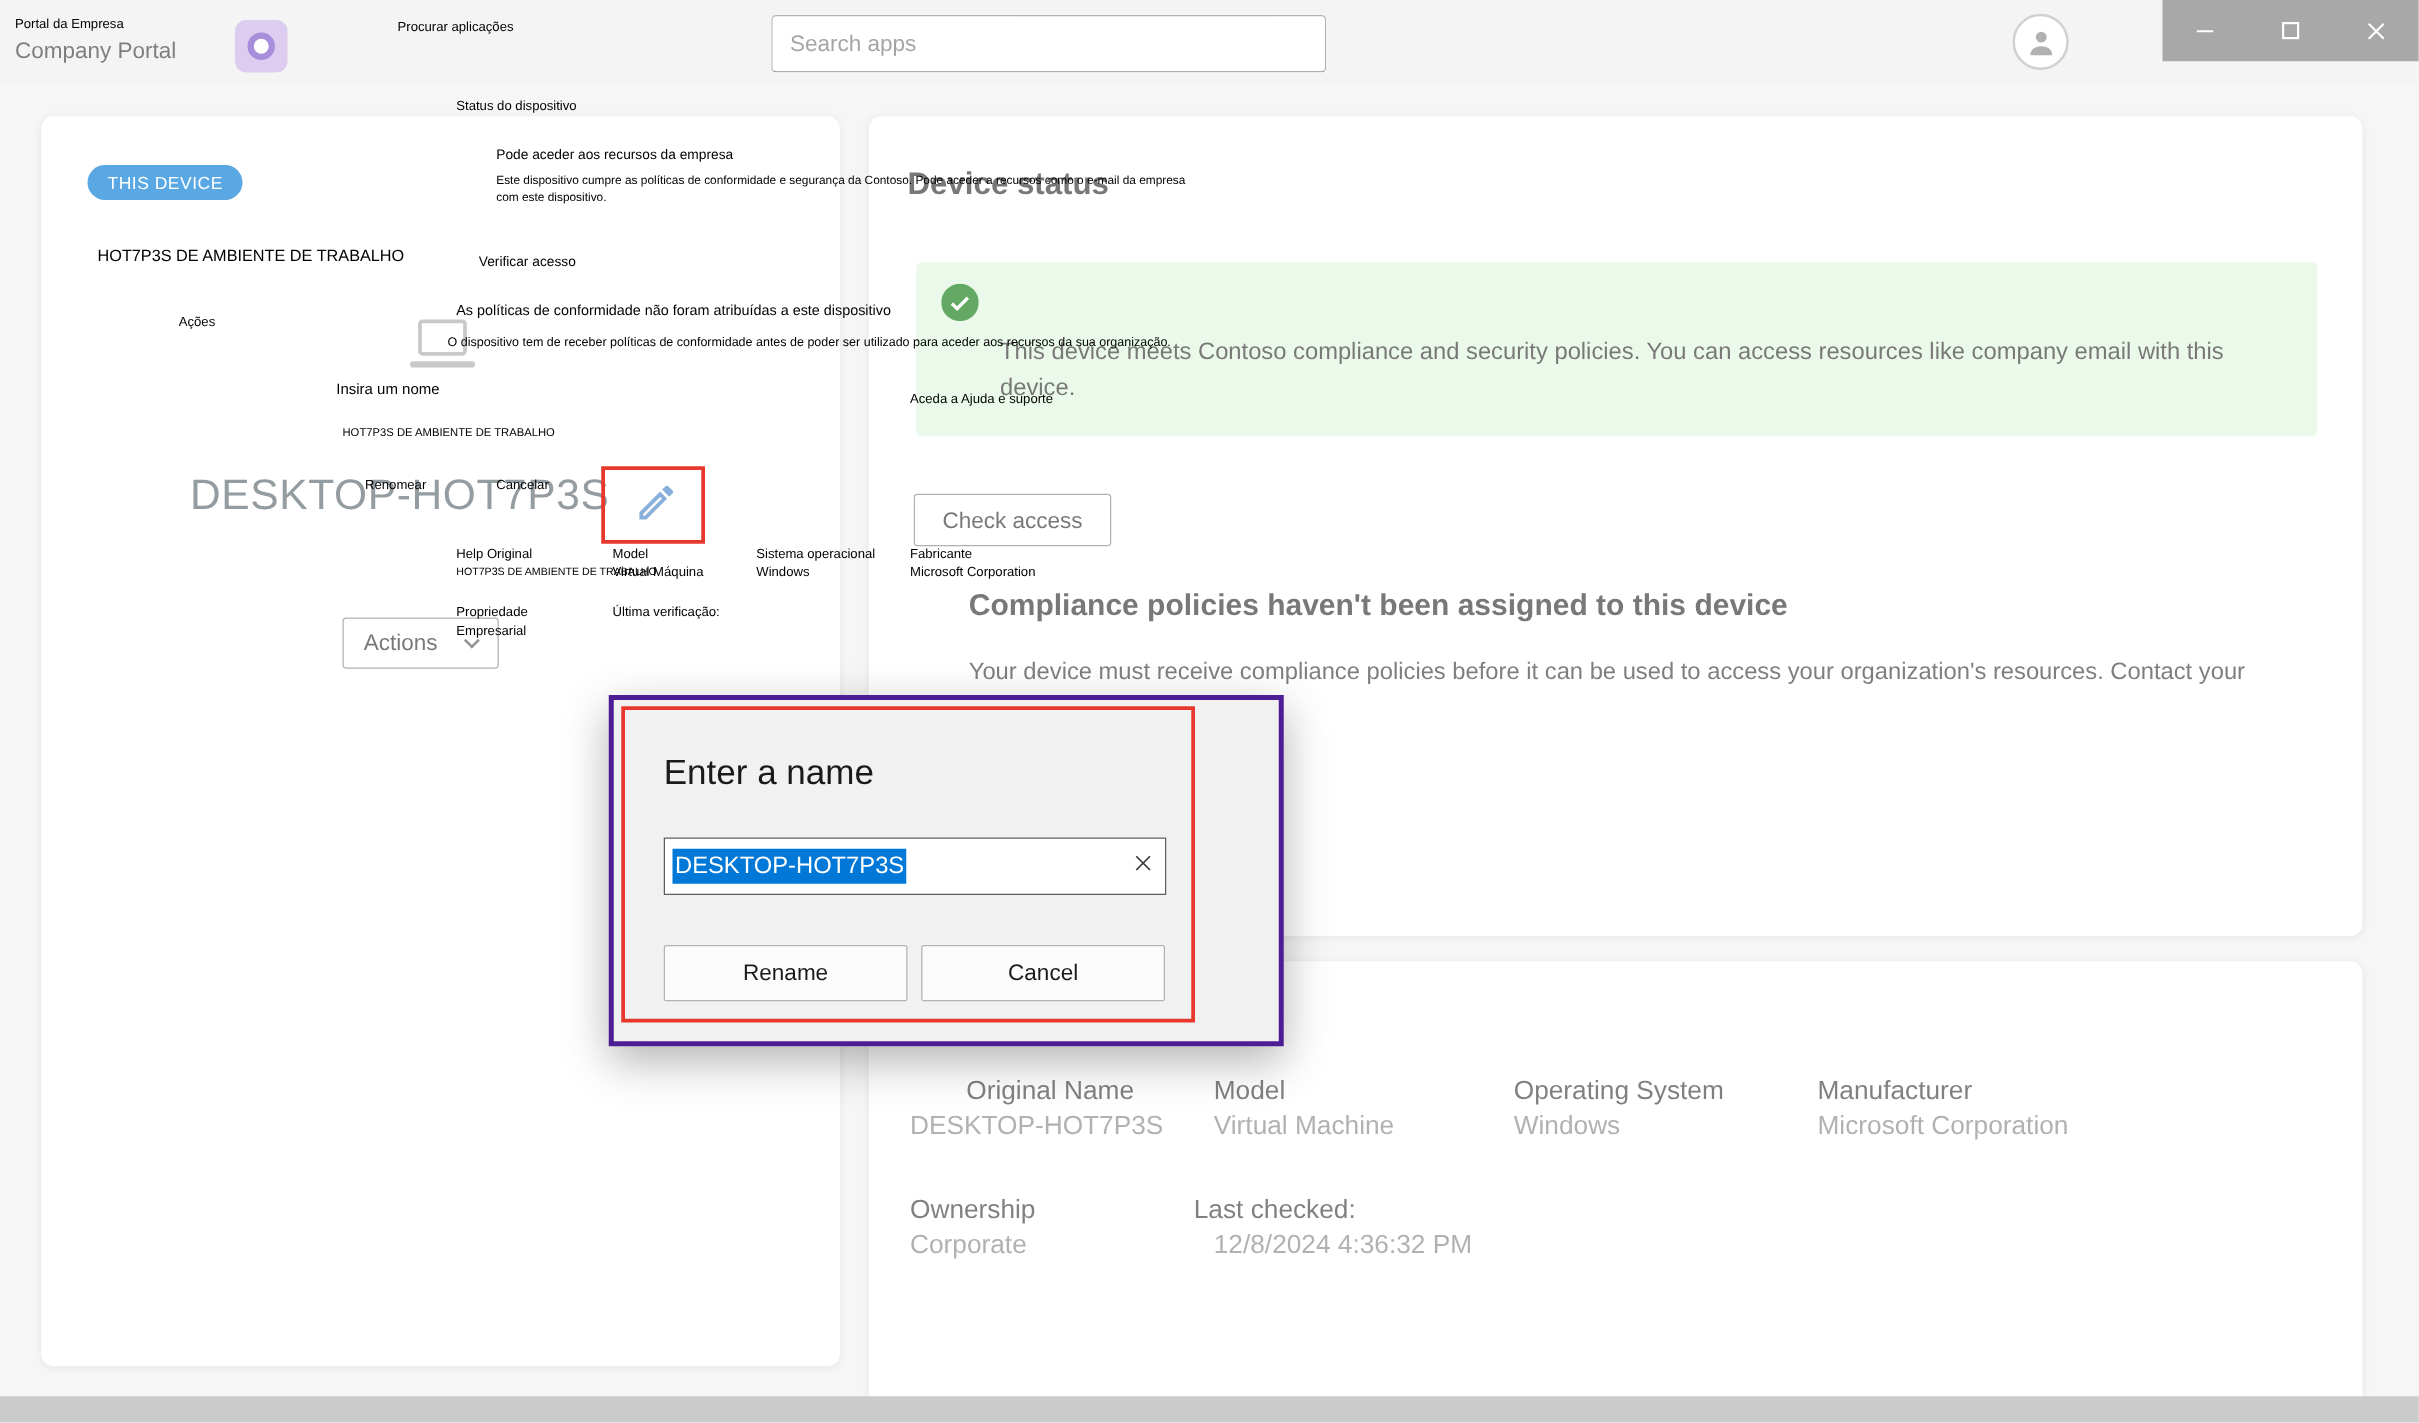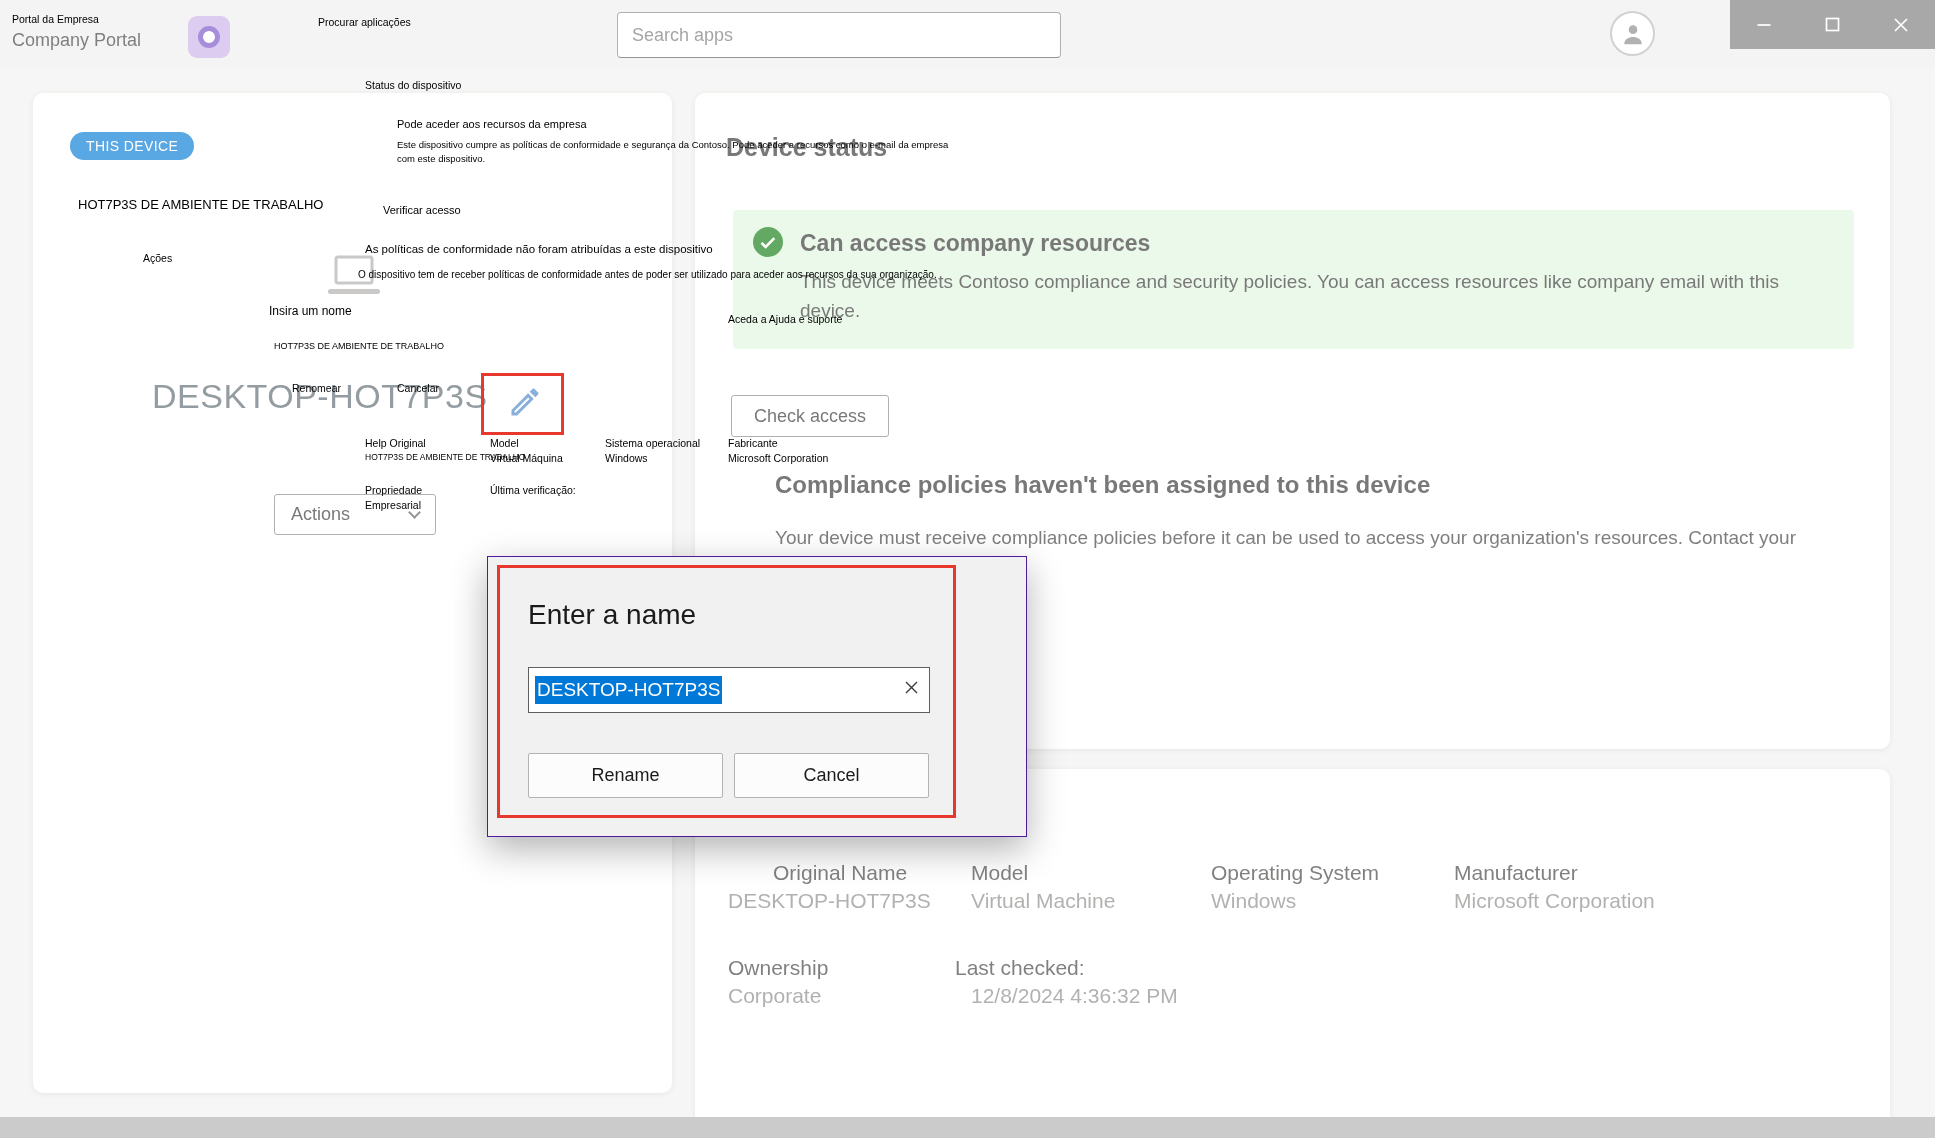--- a/index.html
+++ b/index.html
@@ -30,21 +30,21 @@
   .card { position: absolute; background: #fff; border-radius: 10px; box-shadow: 0 1px 7px rgba(0,0,0,.10); }
 
   .badge { position: absolute; left: 37px; top: 39px; background: var(--accent_blue, #0078d4); color: #fff;
           font-size: 14px; letter-spacing: .4px; padding: 6px 16px; border-radius: 15px; }
   .device-name { position: absolute; left: 119px; top: 284px; font-size: 34px; letter-spacing: .5px; color: #5a676e; }
   .pencil-btn { position: absolute; left: 472px; top: 290px; width: 40px; height: 40px; background: none; border: none; cursor: pointer; }
 
   .btn { display: flex; align-items: center; justify-content: center; background: #fff;
          border: 1px solid #8a8886; border-radius: 3px; font-size: 18px; color: #323130;
          font-family: inherit; cursor: pointer; }
-  .actions-btn { position: absolute; left: 241px; top: 401px; width: 162px; height: 41px;
+  .actions-btn { position: absolute; left: 241px; top: 401px; width: 125px; height: 41px;
          justify-content: space-between; padding: 0 16px; }
   .chev { width: 9px; height: 9px; border-right: 2px solid #5f5d5b; border-bottom: 2px solid #5f5d5b;
          transform: rotate(45deg); margin-top: -5px; }
 
   .panel-heading { position: absolute; left: 31px; top: 40px; font-size: 25px; font-weight: 700; color: #323130; }
   .banner { position: absolute; left: 38px; top: 117px; width: 1121px; height: 139px;
          background: var(--banner_green_bg, #dff6dd); border-radius: 4px; }
   .banner-title { position: absolute; left: 67px; top: 20px; font-size: 23px; font-weight: 700; color: #323130; }
   .banner-body { position: absolute; left: 67px; top: 57px; font-size: 19px; line-height: 29px;
          max-width: 1000px; color: #323130; }
@@ -69,21 +69,21 @@
   .win-controls { position: absolute; right: 0; top: 0; width: 205px; height: 49px; background: #a8a8a8;
          display: flex; z-index: 6; }
   .win-btn { flex: 1; display: flex; align-items: center; justify-content: center; cursor: pointer; }
 
   
   .ov { position: absolute; color: #000; white-space: nowrap; z-index: 10; line-height: 1.45; }
   .ov.wrap { white-space: normal; }
 
   
   .dialog { position: absolute; left: 487px; top: 556px; width: 540px; height: 281px; z-index: 20;
-         background: #f1f1f1; border: 1px solid #4c1d95;
+         background: #f1f1f1; border: 4px solid #4c1d95;
          box-shadow: 0 12px 34px rgba(0,0,0,0.30); }
   .dialog-title { position: absolute; left: 40px; top: 42px; font-size: 28px; color: #1a1a1a; }
   .dialog-input { position: absolute; left: 40px; top: 110px; width: 402px; height: 46px; background: #fff;
          border: 1px solid #5e5e5e; display: flex; align-items: center; padding: 0 40px 0 6px; }
   .dialog-input .sel { background: var(--selection_blue, #0078d7); color: #fff; font-size: 19px; padding: 3px 2px; }
   .clear-x { position: absolute; right: 10px; top: 12px; cursor: pointer; }
   .dbtn { position: absolute; top: 196px; width: 195px; height: 45px; background: #fcfcfc;
          border: 1px solid #b3b3b3; border-radius: 2px; font-size: 18px; color: #1b1b1b;
          font-family: inherit; cursor: pointer; }
   .dbtn.rename { left: 40px; }
@@ -140,21 +140,20 @@
   <div class="card" style="left:695px;top:93px;width:1195px;height:656px;">
     <div class="panel-heading">Device status</div>
 
     <div class="banner">
       <span class="check-circle">
         <svg width="30" height="30" viewBox="0 0 30 30">
           <circle class="ckc" cx="15" cy="15" r="15"></circle>
           <path d="M8.5 15.8l4.2 4.2 8.6-8.8" stroke="#fff" stroke-width="2.6" fill="none"></path>
         </svg>
       </span>
-      <div class="banner-title">Can access company resources</div>
       <div class="banner-body wrap">This device meets Contoso compliance and security policies. You can access resources like company email with this device.</div>
     </div>
 
     <button class="btn check-access-btn">Check access</button>
 
     <div class="compliance-title">Compliance policies haven't been assigned to this device</div>
     <div class="compliance-body">Your device must receive compliance policies before it can be used to access your organization's resources. Contact your IT support person.</div>
 
   </div>
 

